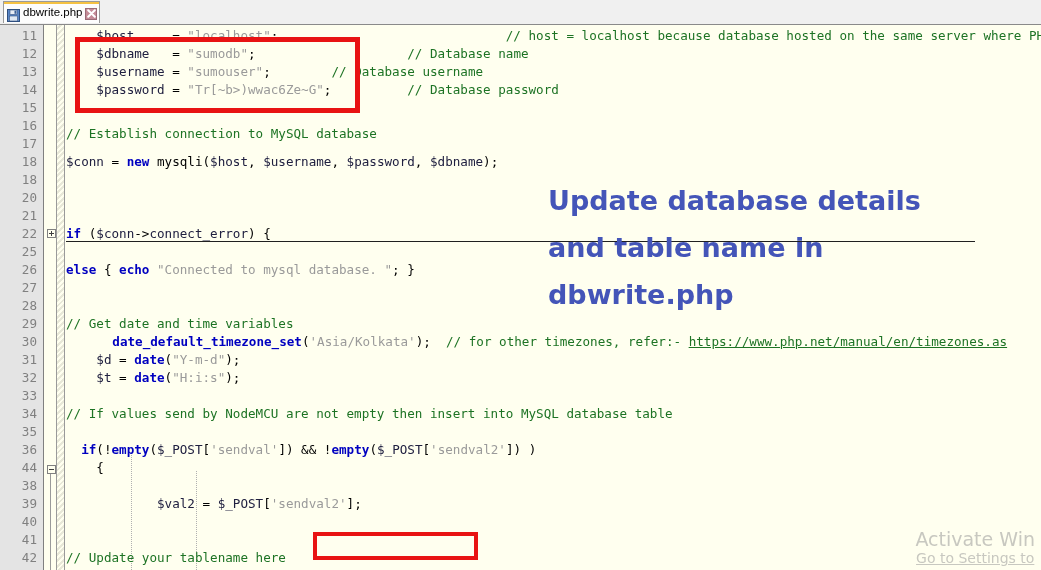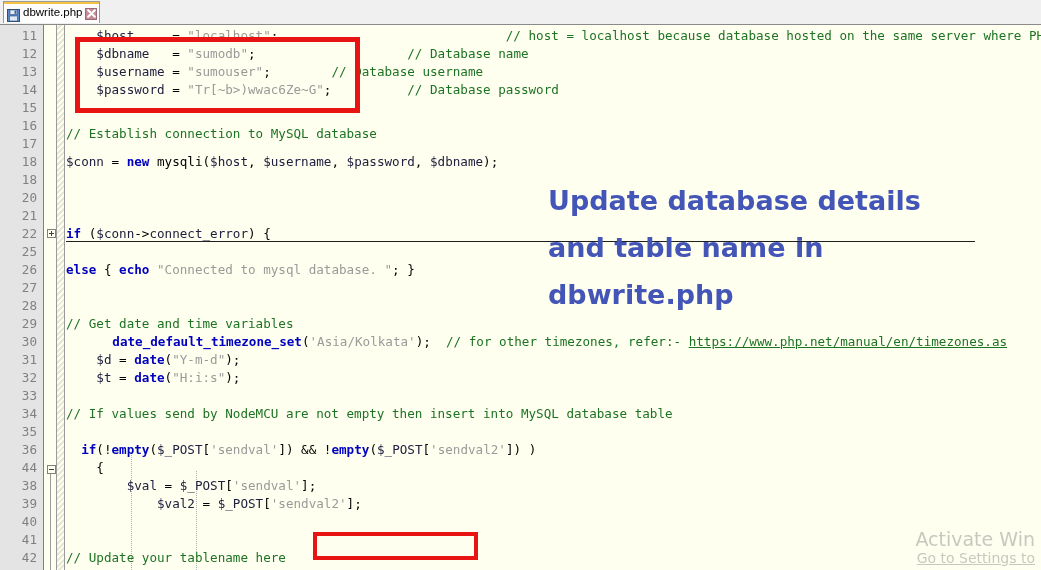--- a/index.html
+++ b/index.html
@@ -92,21 +92,21 @@
   
   .callout{
     position:absolute;left:548px;top:152px;width:430px;
     font-family:"DejaVu Sans","Liberation Sans",sans-serif;
     font-weight:bold;font-size:27px;line-height:47px;color:#4455b8;
     white-space:pre-line;
   }
 
   
   .watermark{
-    position:absolute;right:6px;bottom:4px;text-align:right;
+    position:absolute;right:6px;bottom:4px;text-align:center;
     font-family:"DejaVu Sans","Liberation Sans",sans-serif;
     color:#c8c8c0;pointer-events:none;
   }
   .wm1{font-size:19px;line-height:21px;}
   .wm2{font-size:14px;line-height:16px;text-decoration:underline;}
 </style>
 </head>
 <body>
 
 <div id="app">
@@ -197,21 +197,20 @@
       <span class="line" style="top:272px"></span>
       <span class="line" style="top:290px"><span class="cm">// Get date and time variables</span></span>
       <span class="line" style="top:308px"><span class="op">    </span><span class="fn">date_default_timezone_set</span><span class="op">(</span><span class="str">'Asia/Kolkata'</span><span class="op">);  </span><span class="cm">// for other timezones, refer:- </span><span class="lnk">https://www.php.net/manual/en/timezones.as</span></span>
       <span class="line" style="top:326px"><span class="var">    $d</span><span class="op"> = </span><span class="kw">date</span><span class="op">(</span><span class="str">"Y-m-d"</span><span class="op">);</span></span>
       <span class="line" style="top:344px"><span class="var">    $t</span><span class="op"> = </span><span class="kw">date</span><span class="op">(</span><span class="str">"H:i:s"</span><span class="op">);</span></span>
       <span class="line" style="top:362px"></span>
       <span class="line" style="top:380px"><span class="cm">// If values send by NodeMCU are not empty then insert into MySQL database table</span></span>
       <span class="line" style="top:398px"></span>
       <span class="line" style="top:416px"><span class="op">  </span><span class="kw">if</span><span class="op">(!</span><span class="kw">empty</span><span class="op">(</span><span class="var">$_POST</span><span class="op">[</span><span class="str">'sendval'</span><span class="op">]) &amp;&amp; !</span><span class="kw">empty</span><span class="op">(</span><span class="var">$_POST</span><span class="op">[</span><span class="str">'sendval2'</span><span class="op">]) )</span></span>
       <span class="line" style="top:434px"><span class="op">    {</span></span>
-      <span class="line" style="top:452px"><span class="var">        $val</span><span class="op"> = </span><span class="var">$_POST</span><span class="op">[</span><span class="str">'sendval'</span><span class="op">];</span></span>
       <span class="line" style="top:470px"><span class="var">            $val2</span><span class="op"> = </span><span class="var">$_POST</span><span class="op">[</span><span class="str">'sendval2'</span><span class="op">];</span></span>
       <span class="line" style="top:488px"></span>
       <span class="line" style="top:506px"></span>
       <span class="line" style="top:524px"><span class="cm">// Update your tablename here</span></span>
       <span class="line" style="top:542px"><span class="var">        $sql</span><span class="op"> = </span><span class="str">"INSERT INTO tricksumo_nodemcu (val, val2, Date, Time) VALUES ('"</span><span class="op">.</span><span class="var">$val</span><span class="op">.</span><span class="str">"','"</span><span class="op">.</span><span class="var">$val2</span><span class="op">.</span><span class="str">"', '"</span><span class="op">.</span><span class="var">$d</span><span class="op">.</span><span class="str">"', '"</span><span class="op">.</span><span class="var">$t</span><span class="op">.</span></span>
     </div>
 
     <div class="callout">Update database details
 and table name in
 dbwrite.php</div>

